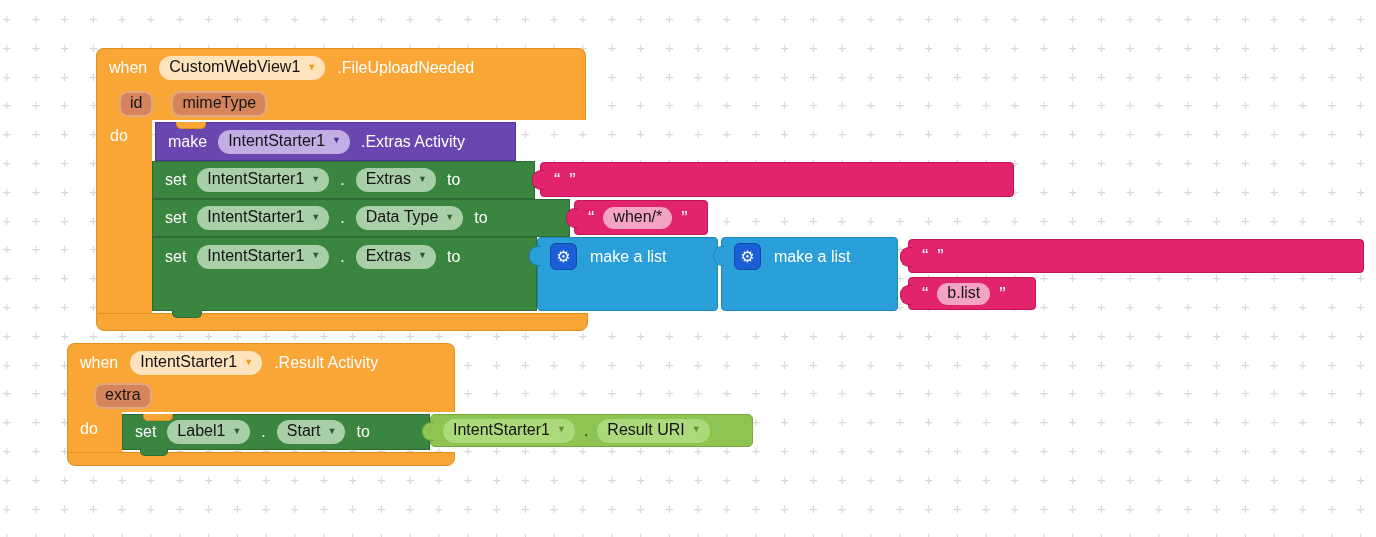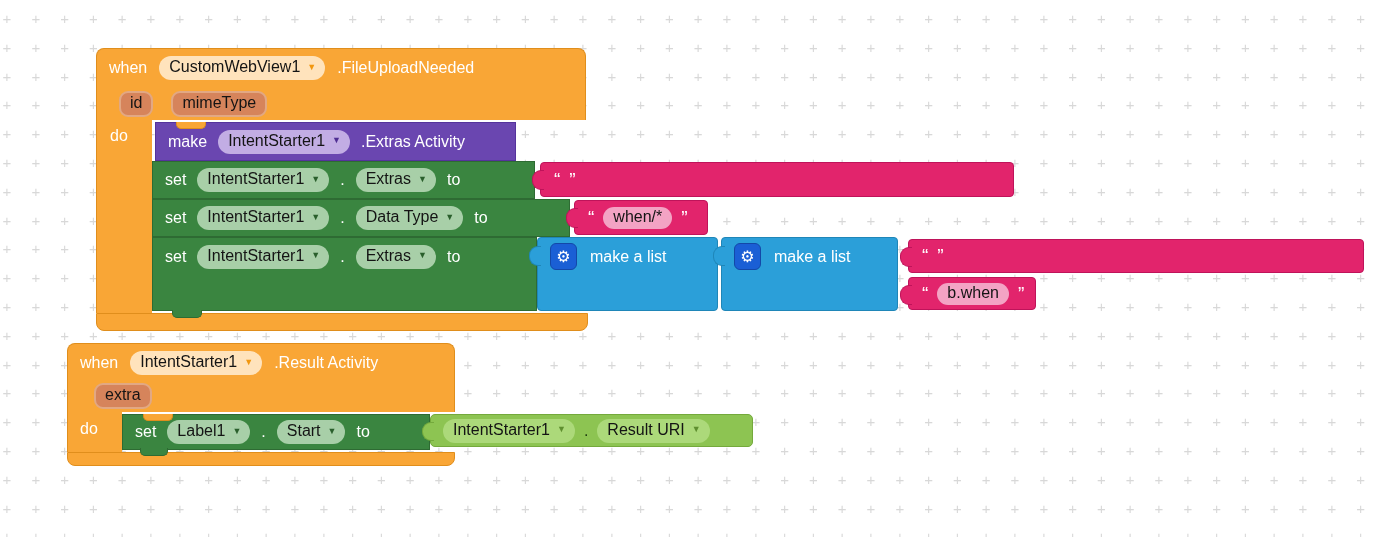--- a/index.html
+++ b/index.html
@@ -1079,21 +1079,21 @@
 
   <div class="abs val pink" style="left:908px;top:239px;width:456px;height:34px;">
     <span class="tab"></span>
     <span class="q">“</span>
     <span class="q">”</span>
   </div>
 
   <div class="abs val pink" style="left:908px;top:277px;width:128px;height:33px;">
     <span class="tab"></span>
     <span class="q">“</span>
-    <span class="pill">b.when</span>
+    <span class="pill">b.list</span>
     <span class="q">”</span>
   </div>
   <div class="abs bump" style="left:172px;top:310px;width:30px;height:8px;"></div>
 
   <div class="abs orange hdr" style="left:67px;top:343px;width:388px;height:69px;">
     <div class="row1">
       <span class="lbl">when</span>
       <span class="dd dd-or">
         <span>IntentStarter1</span>
         <span class="arr">▼</span>

